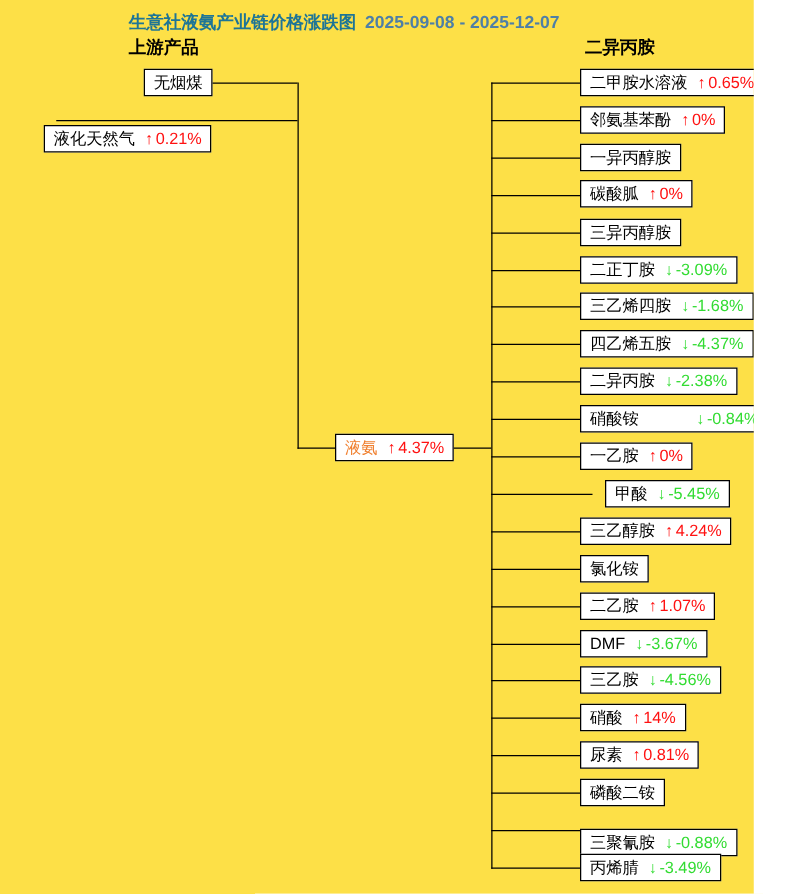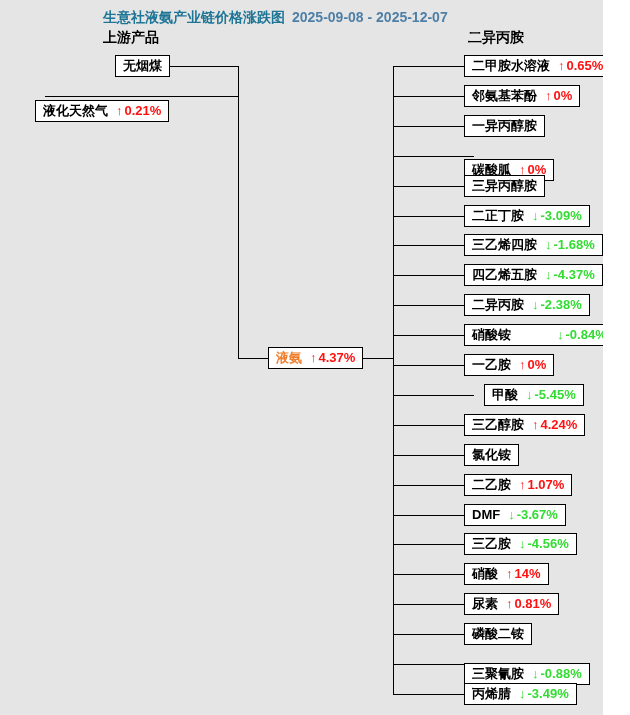--- a/index.html
+++ b/index.html
@@ -1,33 +1,33 @@
 <!DOCTYPE html>
 <html><head>
 <meta charset="utf-8">
 <style>
   html,body{margin:0;padding:0;background:#ffffff;}
   body{font-family:"Liberation Sans","DejaVu Sans",sans-serif;}
-  .canvas{position:relative;width:603px;height:715px;background:#e5e5e5;overflow:hidden;}
+  .canvas{position:relative;width:603px;height:715px;background:#fde047;overflow:hidden;}
 
   .title-line{position:absolute;left:103px;top:9px;white-space:nowrap;font-size:14px;line-height:16px;}
   .title-cn{font-weight:bold;}
   .title-dates{margin-left:7px;font-weight:bold;}
 
   .col-header{position:absolute;top:29px;font-size:14px;font-weight:bold;color:#000;white-space:nowrap;text-align:center;}
   .col-header.up{left:103px;}
   .col-header.down{left:468px;}
 
   .hline,.vline{position:absolute;background:#000;z-index:1;}
   .hline{height:1px;}
   .vline{width:1px;}
 
   .node{position:absolute;z-index:2;display:flex;align-items:flex-start;gap:8px;
         background:#fff;border:1px solid #000;padding:3px 7px;
-        font-size:13px;line-height:14px;white-space:nowrap;cursor:pointer;font-weight:bold;}
+        font-size:13px;line-height:14px;white-space:nowrap;cursor:pointer;}
   .node .nm{color:#000;}
   .node .chg{display:inline-flex;align-items:center;gap:2px;}
   .node .ar{font-size:13px;}
 </style>
 </head>
 <body>
 
 <div class="canvas">
   <div class="title-line">
     <span class="title-cn" style="color: rgb(30, 117, 150);">生意社液氨产业链价格涨跌图</span><span class="title-dates" style="color: rgb(78, 127, 166);">2025-09-08 - 2025-12-07</span>
@@ -92,21 +92,21 @@
       <div class="node" style="left: 464px; top: 85px;">
         <span class="nm">邻氨基苯酚</span>
         <span class="chg" style="color: rgb(255, 17, 17);">
           <span class="ar">↑</span>
           <span>0%</span>
         </span>
       </div>
       <div class="node" style="left: 464px; top: 115px;">
         <span class="nm">一异丙醇胺</span>
       </div>
-      <div class="node" style="left: 464px; top: 159px;">
+      <div class="node" style="left: 464px; top: 144px;">
         <span class="nm">碳酸胍</span>
         <span class="chg" style="color: rgb(255, 17, 17);">
           <span class="ar">↑</span>
           <span>0%</span>
         </span>
       </div>
       <div class="node" style="left: 464px; top: 175px;">
         <span class="nm">三异丙醇胺</span>
       </div>
       <div class="node" style="left: 464px; top: 205px;">

